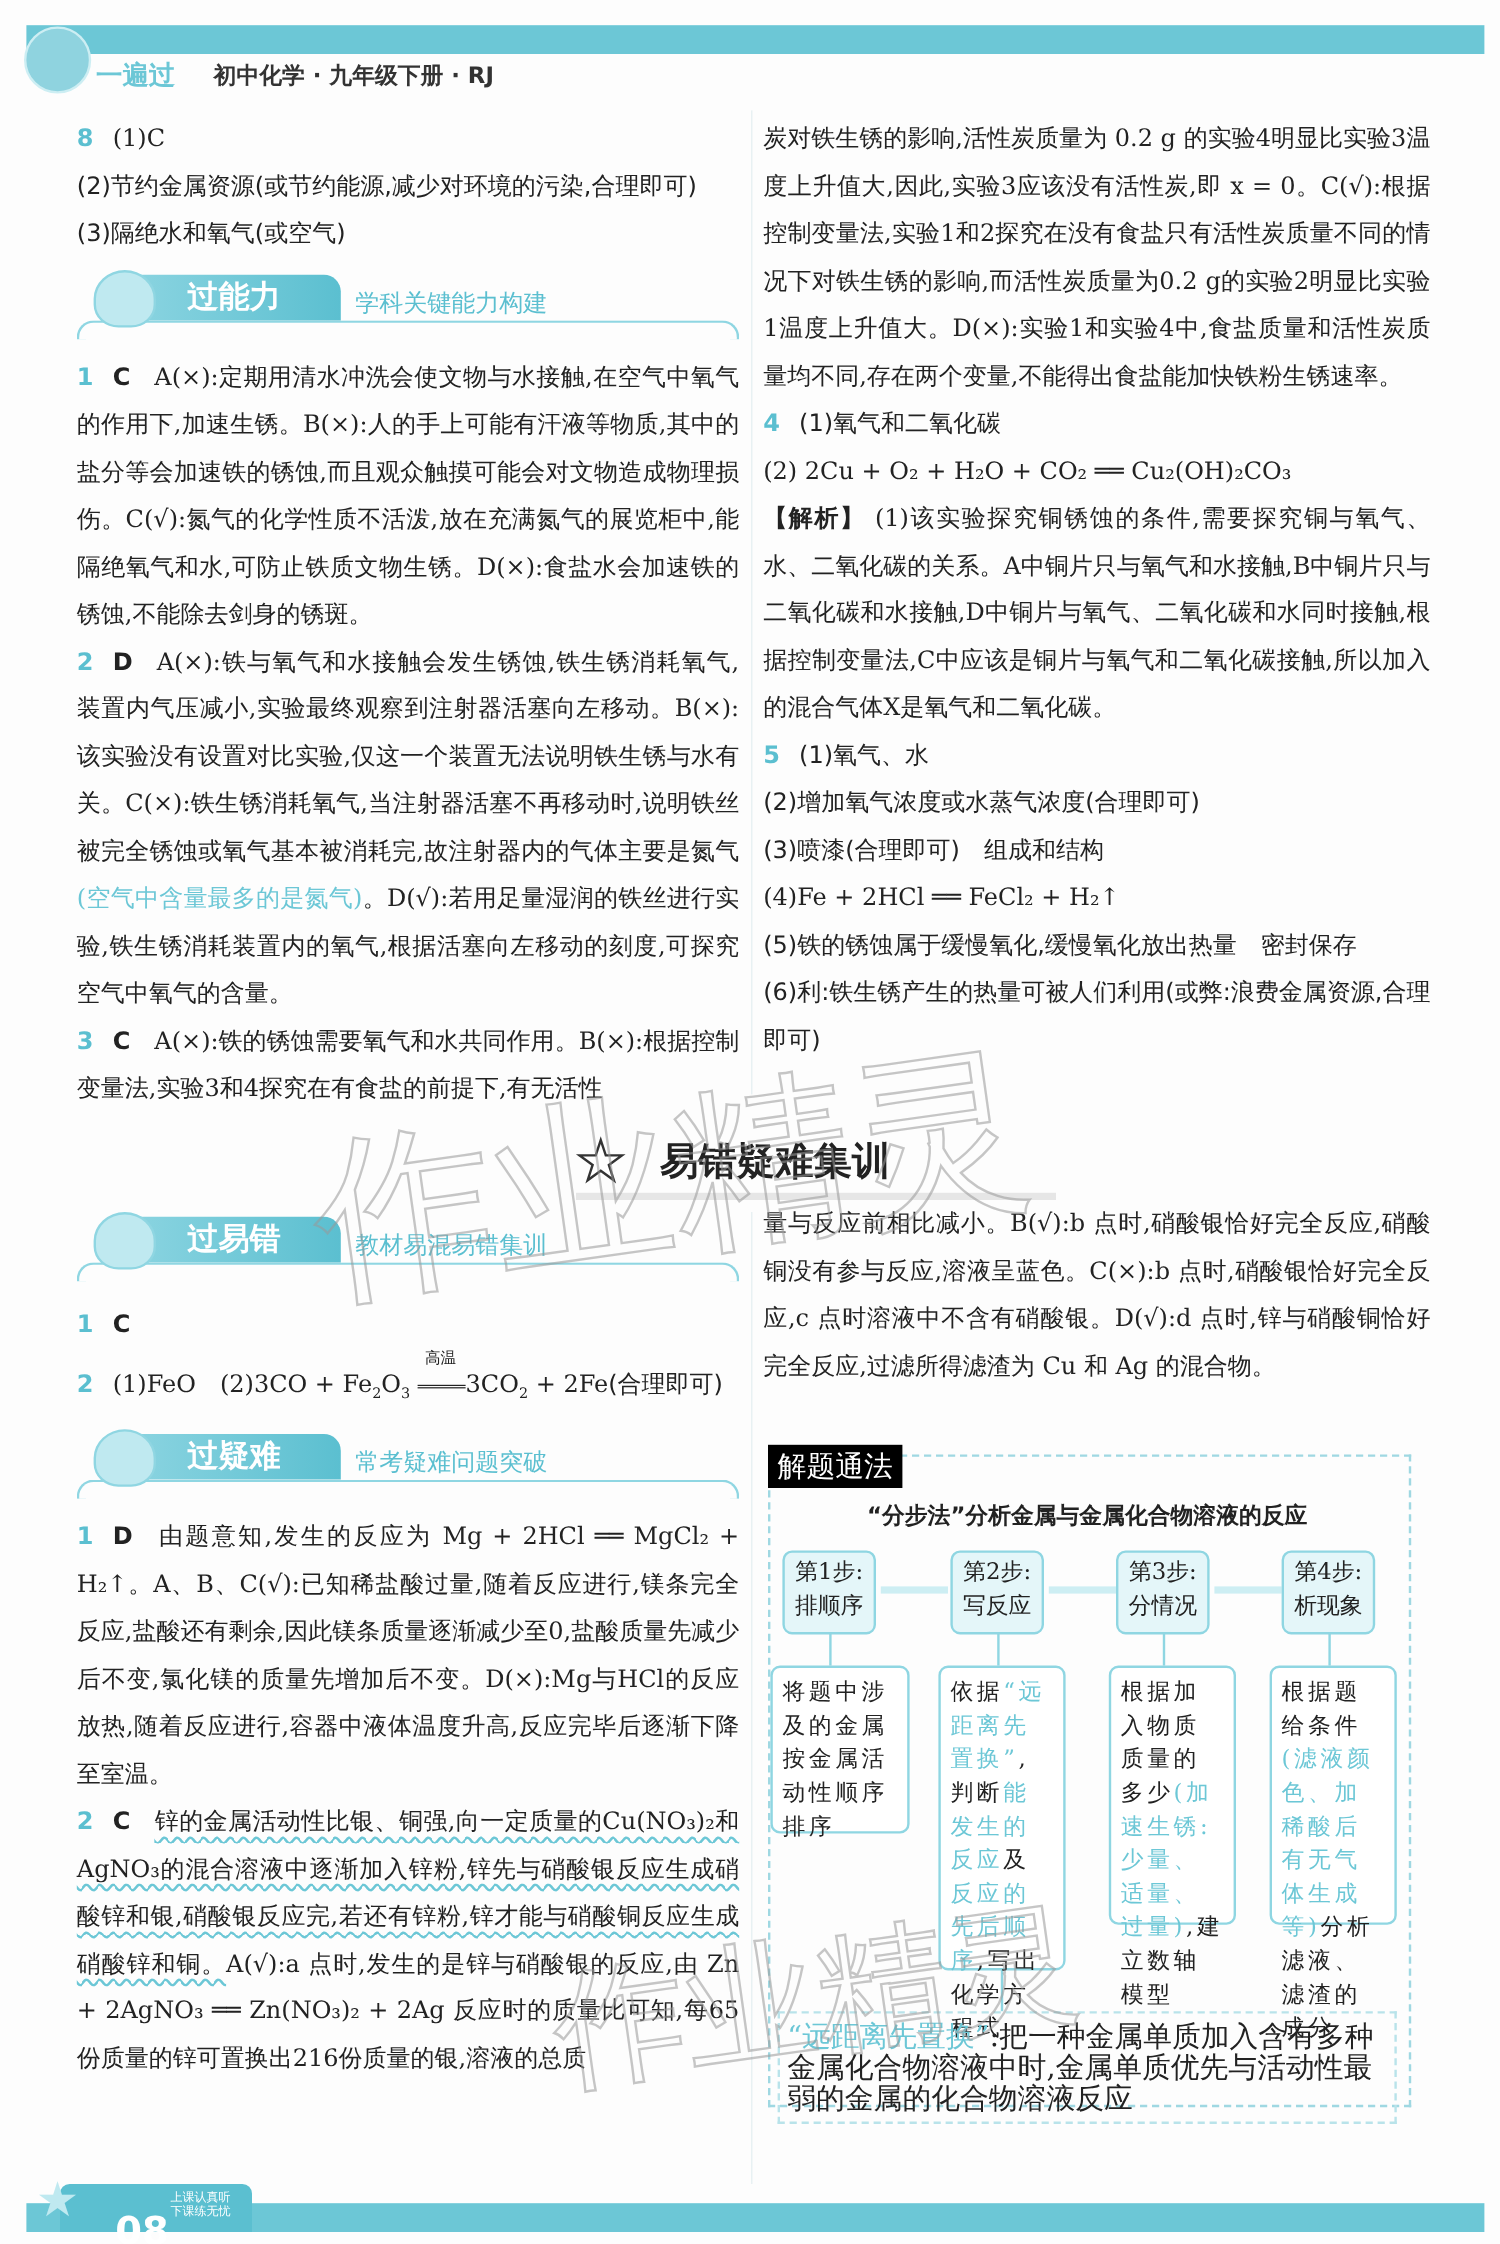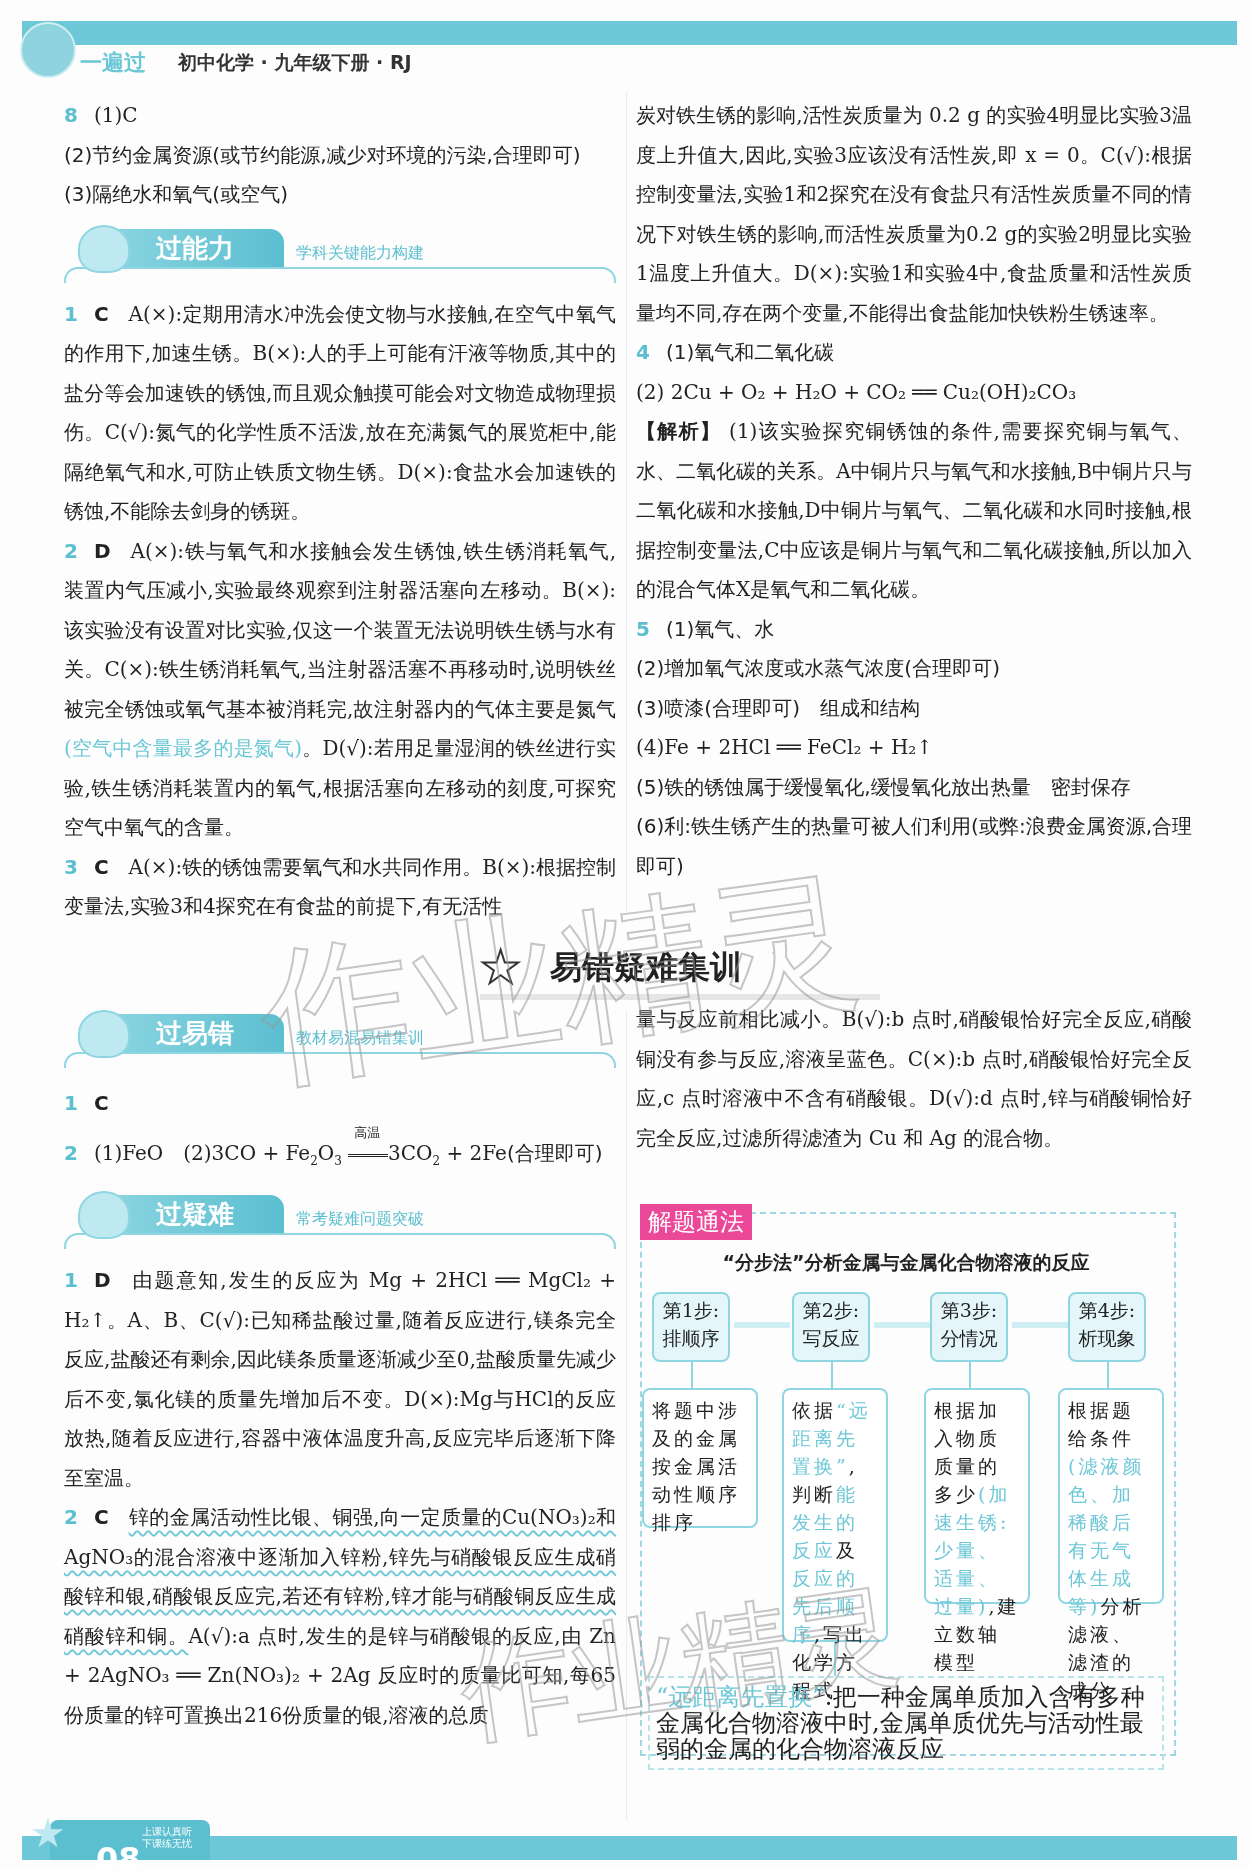--- a/index.html
+++ b/index.html
@@ -22,32 +22,32 @@
   .bold-sans { font-family:"DejaVu Sans",sans-serif; }
   .hint { color:#6cc7d6; font-style:normal; }
   .wavy { text-decoration: underline wavy #6cc7d6; text-underline-offset:6px; }
   sub { font-size:12px; }
   .sec-head { position:relative; height:56px; margin:10px 0 14px 0; }
   .sec-head .tag { position:absolute; left:30px; top:4px; height:38px; width:190px;
     background:linear-gradient(90deg,#8fd6e2,#5bbfd0); border-radius:6px 14px 0 0;
     color:#fff; font-family:"DejaVu Sans",sans-serif; font-weight:bold; font-size:26px; line-height:38px; padding-left:62px; box-sizing:border-box; }
   .sec-head .mascot { position:absolute; left:14px; top:0; width:48px; height:44px;
     background:#bfe9f0; border-radius:50% 50% 40% 40%; border:2px solid #8fd6e2; }
-  .sec-head .sub { position:absolute; left:232px; top:8px; font-family:"DejaVu Sans",sans-serif; font-size:16px; color:#5bbfd0; }
+  .sec-head .sub { position:absolute; left:232px; top:8px; font-family:"DejaVu Sans",sans-serif; font-size:20px; color:#5bbfd0; }
   .sec-head .rule { position:absolute; left:0; right:0; top:42px; height:14px; border-top:2px solid #8fd6e2;
     border-left:2px solid #8fd6e2; border-right:2px solid #8fd6e2; border-radius:14px 14px 0 0; }
   .banner { position:absolute; left:480px; top:940px; width:340px; height:60px; }
   .banner .star { position:absolute; left:0; top:2px; font-size:46px; line-height:50px; color:#fff;
     -webkit-text-stroke:2px #333; }
   .banner .text { position:absolute; left:70px; top:6px; font-family:"DejaVu Sans",sans-serif; font-weight:bold; font-size:32px; color:#222; }
   .banner .shadow { position:absolute; left:0; right:-60px; top:54px; height:6px; background:#e6e6e6; }
   .divider { position:absolute; left:626px; top:92px; width:1px; height:820px; background:#e3eef0; }
   .divider2 { position:absolute; left:626px; top:1010px; width:1px; height:810px; background:#e3eef0; }
   .method { position:absolute; left:640px; top:1212px; width:532px; height:540px; border:2px dashed #9fd8e2; }
-  .method-tag { position:absolute; left:640px; top:1204px; background:#ec4899; color:#fff; font-family:"DejaVu Sans",sans-serif; font-size:24px; padding:2px 8px; }
+  .method-tag { position:absolute; left:640px; top:1204px; background:#000000; color:#fff; font-family:"DejaVu Sans",sans-serif; font-size:24px; padding:2px 8px; }
   .method-title { position:absolute; left:640px; top:1250px; width:532px; text-align:center; font-family:"DejaVu Sans",sans-serif; font-weight:bold; font-size:19px; }
   .step { position:absolute; top:1292px; width:74px; height:64px; border:2px solid #8fd6e2; background:#e4f6f9; border-radius:8px;
     font-family:"DejaVu Serif",serif; font-size:19px; line-height:28px; text-align:center; padding-top:2px; }
   .arrow-h { position:absolute; top:1322px; height:6px; background:#cdeef3; }
   .arrow-v { position:absolute; width:2px; background:#8fd6e2; }
   .box { position:absolute; top:1388px; border:2px solid #8fd6e2; border-radius:8px; background:#fff;
     font-size:19px; line-height:28px; padding:6px 8px; box-sizing:border-box; letter-spacing:3px; }
   .note { position:absolute; left:648px; top:1676px; width:516px; height:94px; border:2px dashed #b9e3ea;
     font-size:24px; line-height:26px; padding:6px 6px; box-sizing:border-box; }
   .footbar { position:absolute; left:22px; top:1836px; width:1215px; height:24px; background:#6cc7d6; }

